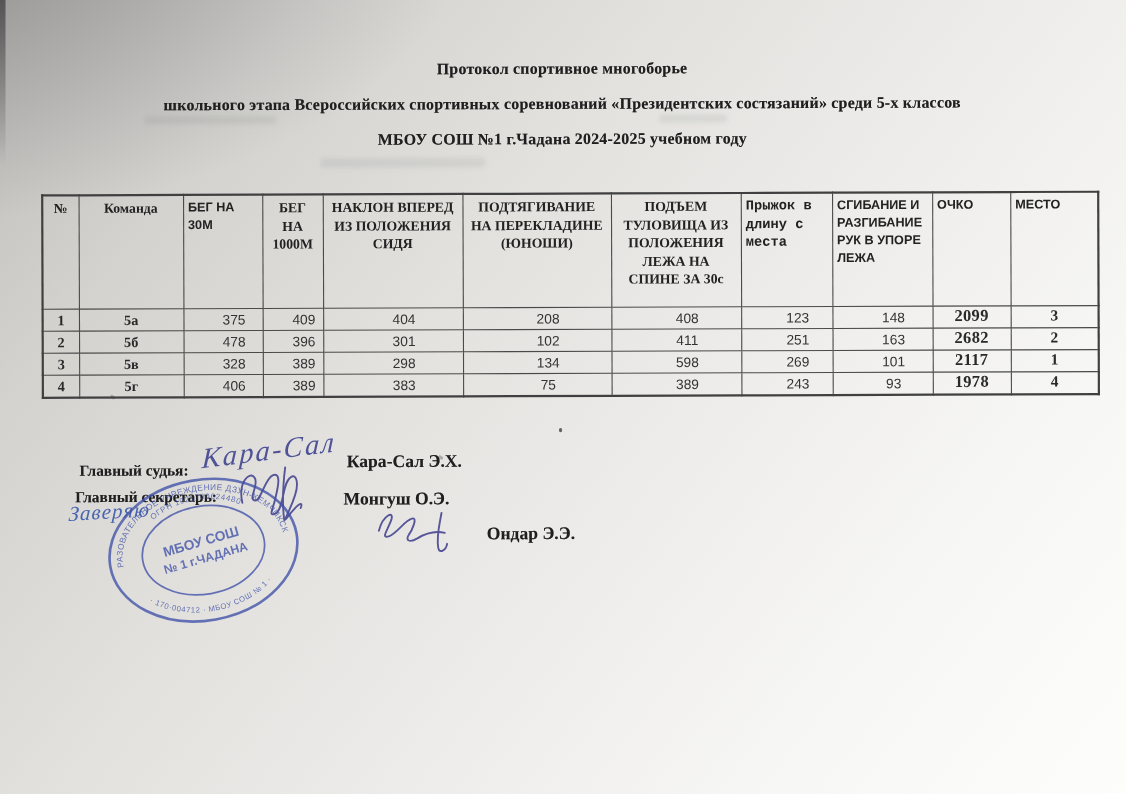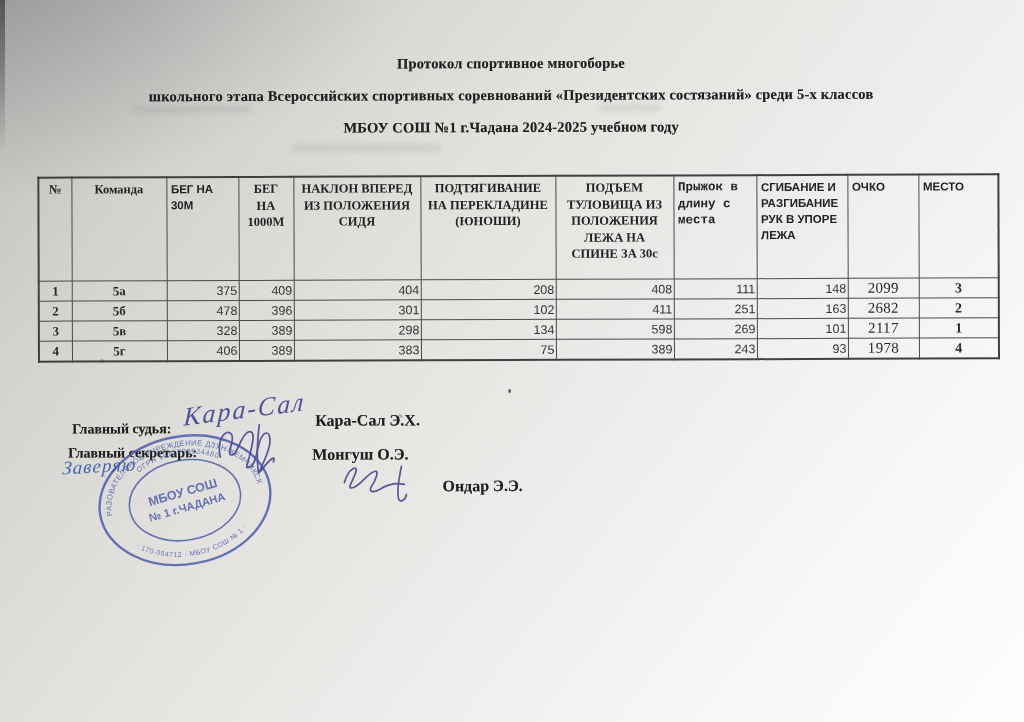--- a/index.html
+++ b/index.html
@@ -27,23 +27,23 @@
   
   .tablewrap{position:absolute;left:38px;top:175px;width:960px;}
   table{border-collapse:collapse;table-layout:fixed;width:100%;}
   th,td{border:1.5px solid #4a4a4a;overflow:hidden;}
   table{border:2px solid #404040;}
   th{height:99px;vertical-align:top;padding:3px 4px 0 4px;font-size:12.5px;line-height:1.32;
      font-weight:bold;text-align:center;color:#222;}
   th.sans{font-family:"Liberation Sans","DejaVu Sans",sans-serif;font-size:11.5px;text-align:left;line-height:1.4;margin-top:32px;}
   th.left{text-align:left;font-family:Liberation Mono, monospace;}
   td{height:17px;font-size:13px;color:#2a2a2a;}
-  td.num{font-family:"Liberation Sans","DejaVu Sans",sans-serif;font-size:12.5px;text-align:right;padding-left:21px;color:#333;}
+  td.num{font-family:"Liberation Sans","DejaVu Sans",sans-serif;font-size:12.5px;text-align:center;padding-left:21px;color:#333;}
   td.idx,td.team{font-weight:bold;text-align:center;font-size:13px;}
-  td.points{font-weight:normal;text-align:center;font-size:15px;letter-spacing:.3px;}
+  td.points{font-weight:bold;text-align:center;font-size:15px;letter-spacing:.3px;}
   td.place{font-weight:bold;text-align:center;font-size:14px;}
 
   
   .siglabel{position:absolute;font-weight:bold;font-size:14px;text-shadow:0 0 .5px rgba(20,20,20,.4);}
   .signame{position:absolute;font-weight:bold;font-size:16px;text-shadow:0 0 .5px rgba(20,20,20,.4);}
   .hand{position:absolute;font-style:italic;color:#3c3f8e;opacity:.88;}
   .hand-karasal{left:183px;top:394px;font-size:26px;letter-spacing:2px;transform:rotate(-7deg) skewX(-10deg);}
   .hand-zaveryayu{left:62px;top:454px;font-size:19px;color:#3355ab;transform:rotate(-3deg) skewX(-6deg);letter-spacing:1px;}
   .scribble{position:absolute;}
   .stamp{position:absolute;left:85px;top:427px;opacity:.78;}
@@ -96,21 +96,21 @@
           <th class="sans">МЕСТО</th>
         </tr>
         <tr>
           <td class="idx">1</td>
           <td class="team">5а</td>
           <td class="num">375</td>
           <td class="num">409</td>
           <td class="num">404</td>
           <td class="num">208</td>
           <td class="num">408</td>
-          <td class="num">111</td>
+          <td class="num">123</td>
           <td class="num">148</td>
           <td class="points">2099</td>
           <td class="place">3</td>
         </tr>
         <tr>
           <td class="idx">2</td>
           <td class="team">5б</td>
           <td class="num">478</td>
           <td class="num">396</td>
           <td class="num">301</td>

